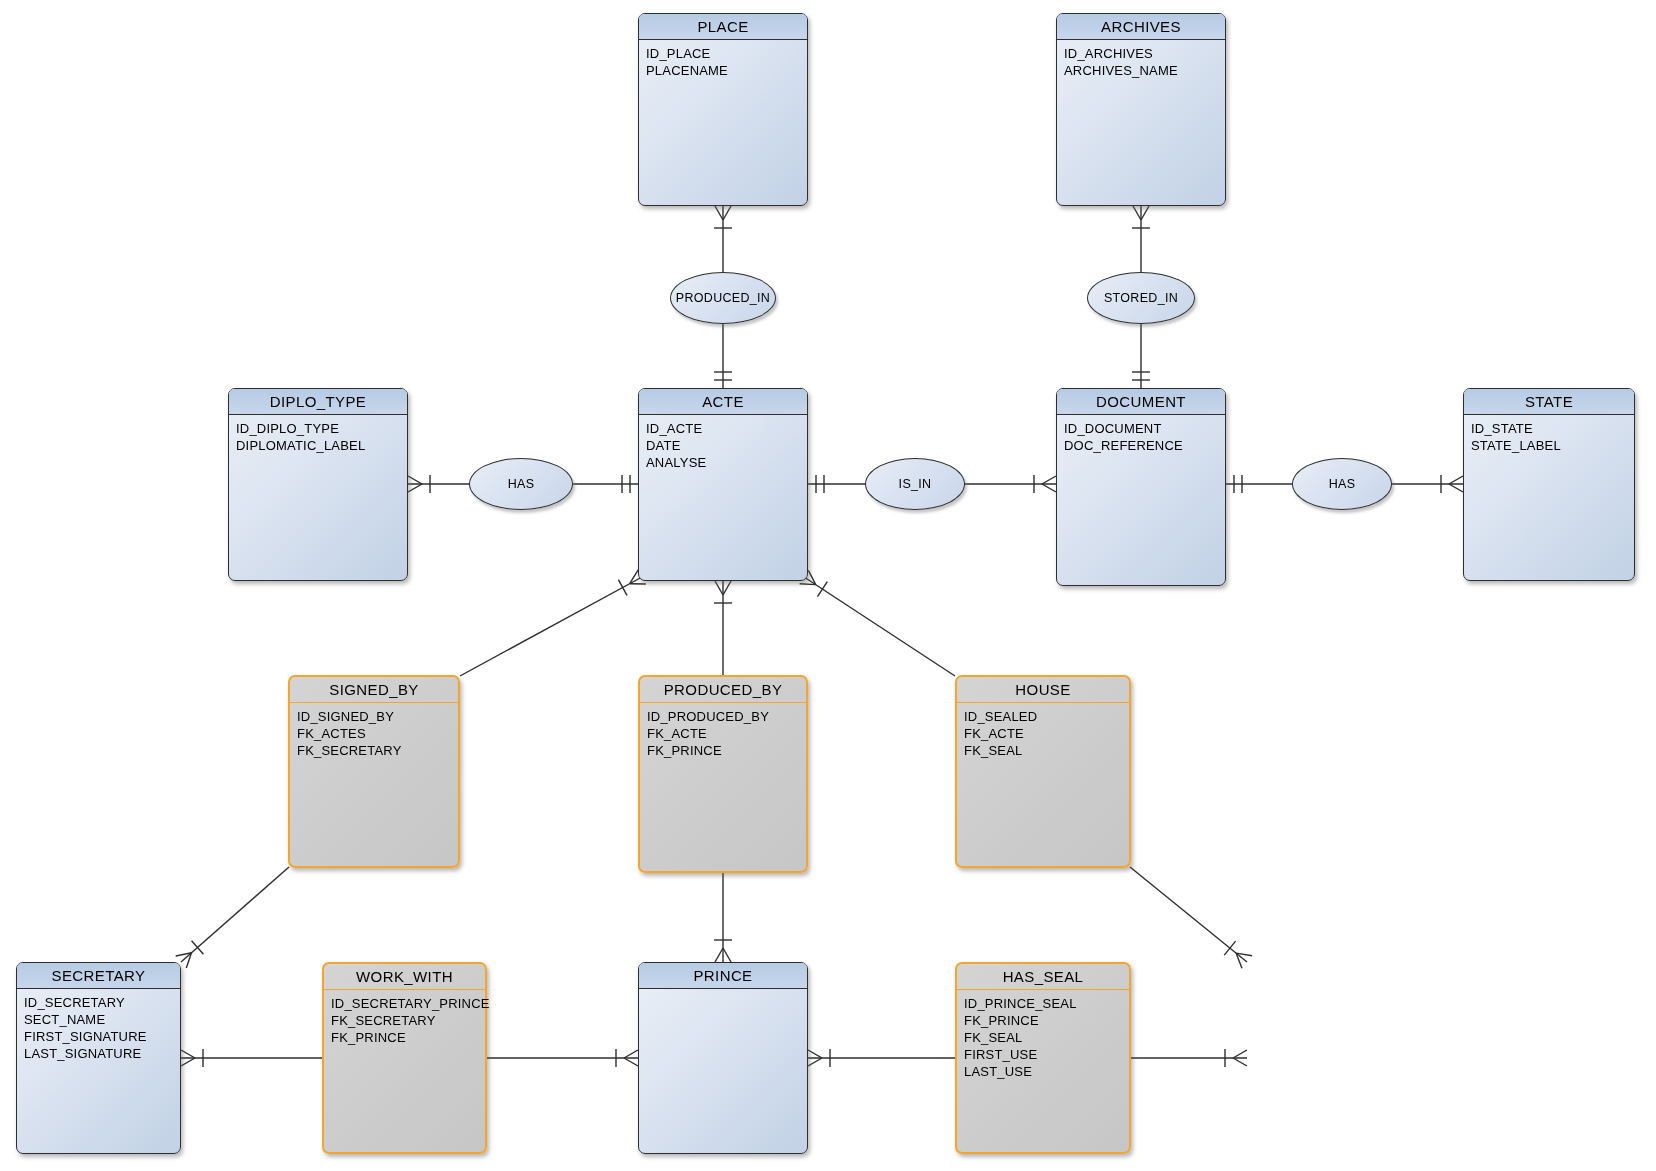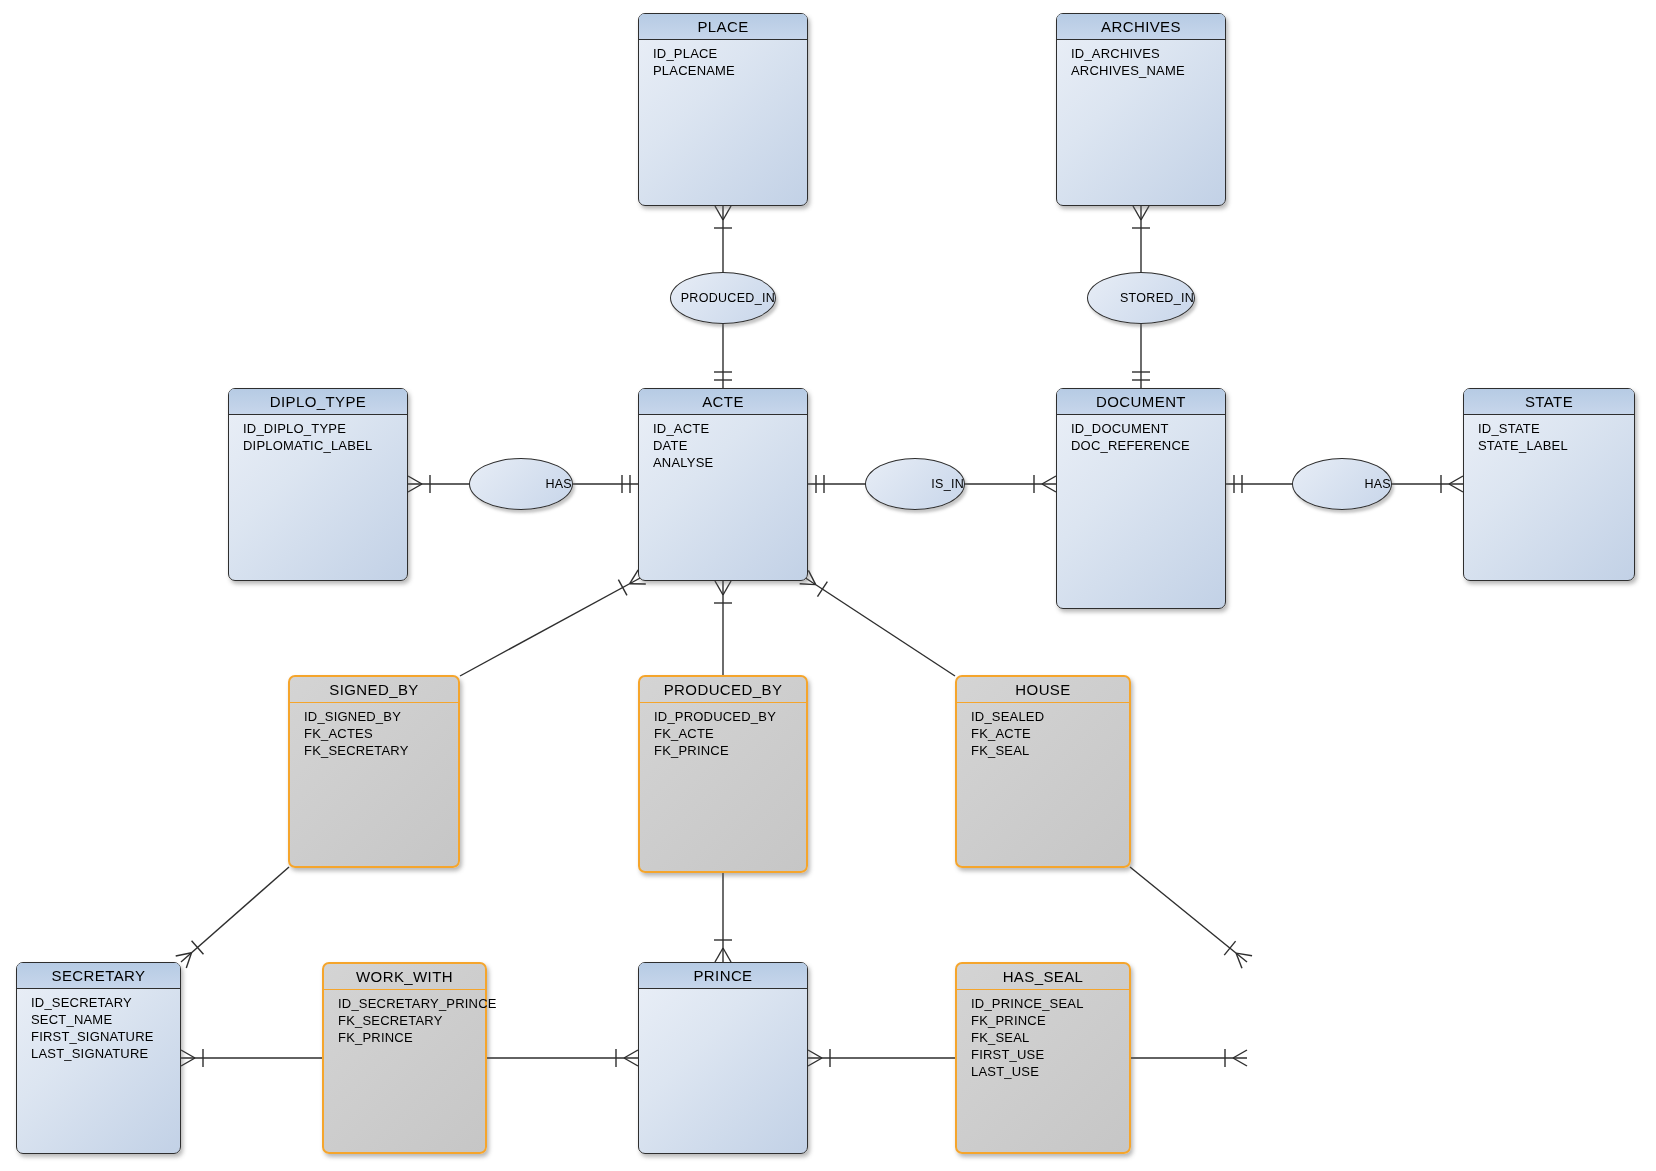--- a/index.html
+++ b/index.html
@@ -10,26 +10,26 @@
         box-shadow:2px 3px 4px rgba(95,95,95,.45);}
   .entity{background:linear-gradient(135deg,#eaeff7 0%,#dce5f1 40%,#c2d1e6 100%);
           border:1.5px solid #2e2e2e;}
   .entity .hd{background:linear-gradient(180deg,#b6cbe4,#c7d6eb);
               border-bottom:1.5px solid #2e2e2e;border-radius:5px 5px 0 0;}
   .assoc{background:linear-gradient(135deg,#d4d4d4 0%,#c6c6c6 100%);
          border:2px solid #f5a52c;}
   .assoc .hd{border-bottom:1.5px solid #f5a52c;border-radius:5px 5px 0 0;}
   .hd{height:25px;line-height:26px;text-align:center;font-size:15px;
       letter-spacing:.4px;color:#000;}
-  .bd{padding:5px 14px;font-size:13px;line-height:17px;letter-spacing:.2px;
+  .bd{padding:5px 7px;font-size:13px;line-height:17px;letter-spacing:.2px;
       white-space:pre-line;color:#000;}
   .rel{position:absolute;z-index:2;box-sizing:border-box;border:1.5px solid #2e2e2e;
        border-radius:50%;background:linear-gradient(135deg,#e7edf6 0%,#c8d6ea 100%);
        box-shadow:2px 3px 3px rgba(110,110,110,.4);
-       display:flex;align-items:center;justify-content:flex-end;
+       display:flex;align-items:center;justify-content:center;
        font-size:12.5px;letter-spacing:.3px;color:#000;}
 </style>
 </head>
 <body>
 
 <div class="canvas">
 
   <svg class="edge-layer" id="edge-layer" width="1656" height="1171">
       <line x1="723" y1="206" x2="723" y2="273" stroke="#2e2e2e" stroke-width="1.4"></line>
       <line x1="715" y1="206" x2="723" y2="220" stroke="#2e2e2e" stroke-width="1.4"></line>
@@ -126,21 +126,21 @@
 DIPLOMATIC_LABEL</div>
   </div>
 
   <div class="node entity" style="left: 638px; top: 388px; width: 170px; height: 193px;">
     <div class="hd">ACTE</div>
     <div class="bd">ID_ACTE
 DATE
 ANALYSE</div>
   </div>
 
-  <div class="node entity" style="left: 1056px; top: 388px; width: 170px; height: 221px;">
+  <div class="node entity" style="left: 1056px; top: 388px; width: 170px; height: 198px;">
     <div class="hd">DOCUMENT</div>
     <div class="bd">ID_DOCUMENT
 DOC_REFERENCE</div>
   </div>
 
   <div class="node entity" style="left: 1463px; top: 388px; width: 172px; height: 193px;">
     <div class="hd">STATE</div>
     <div class="bd">ID_STATE
 STATE_LABEL</div>
   </div>

